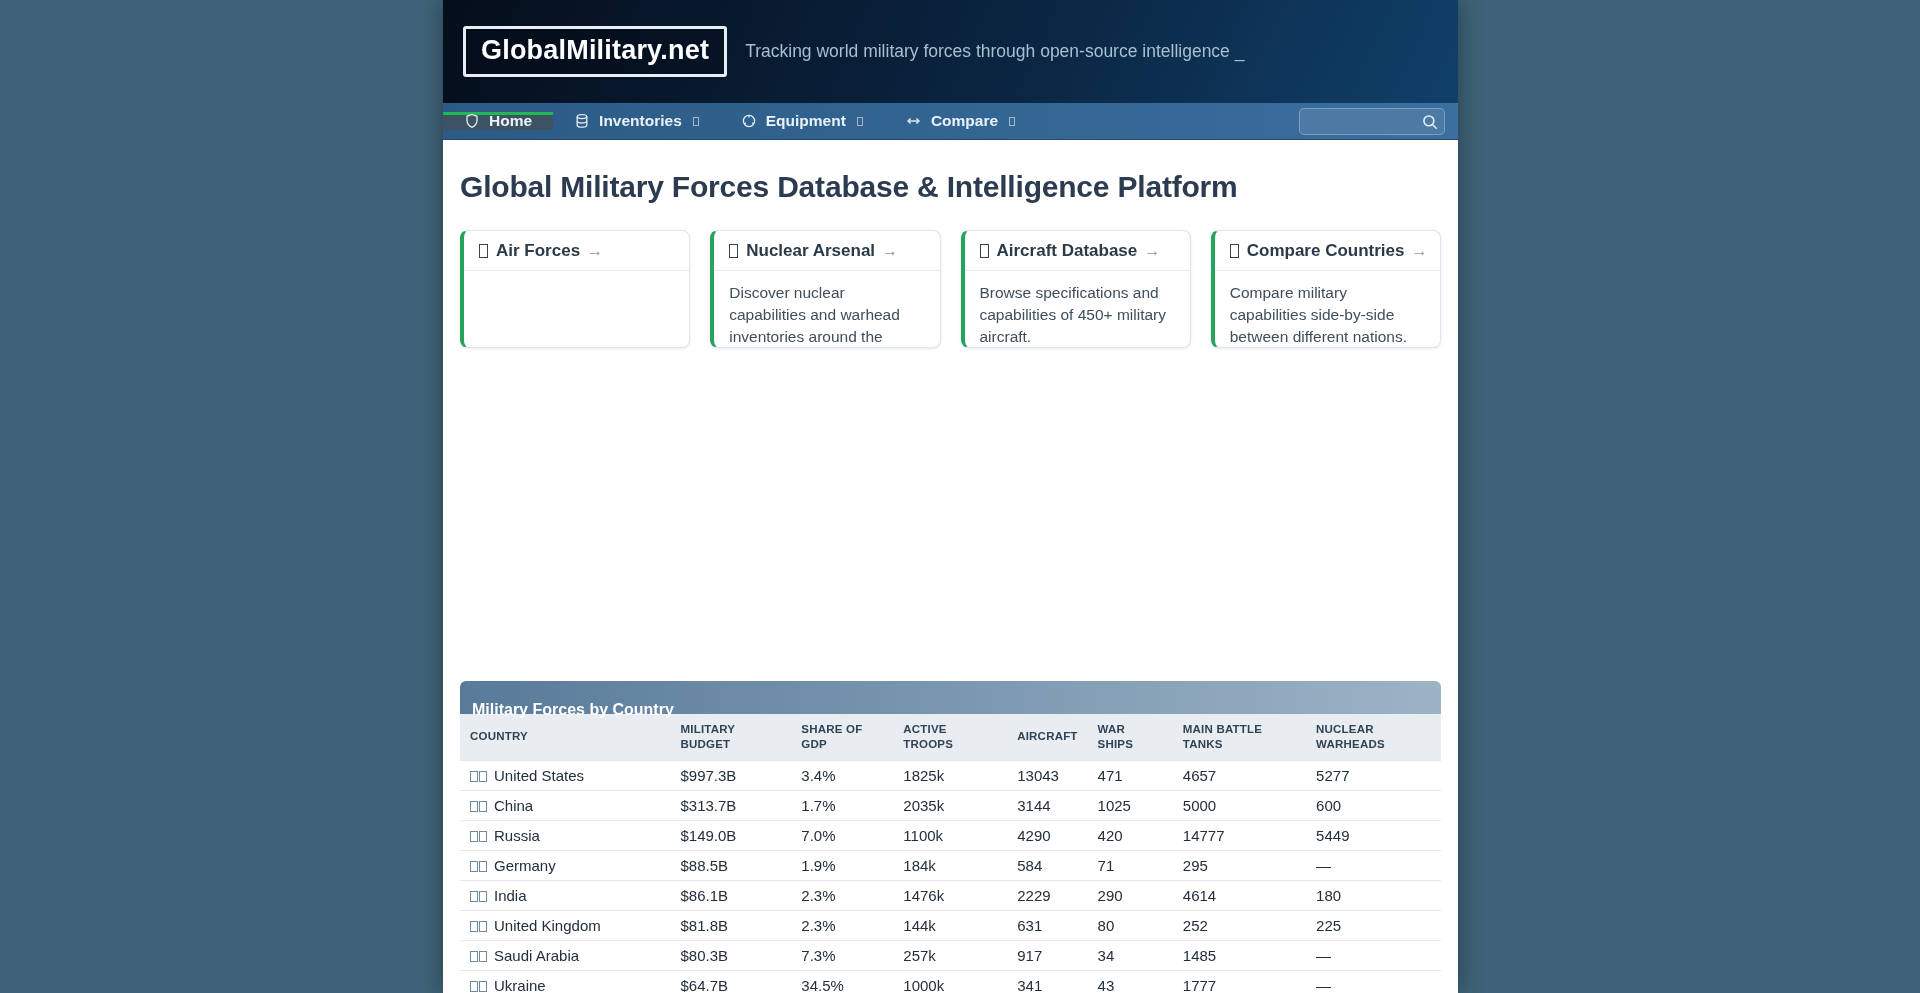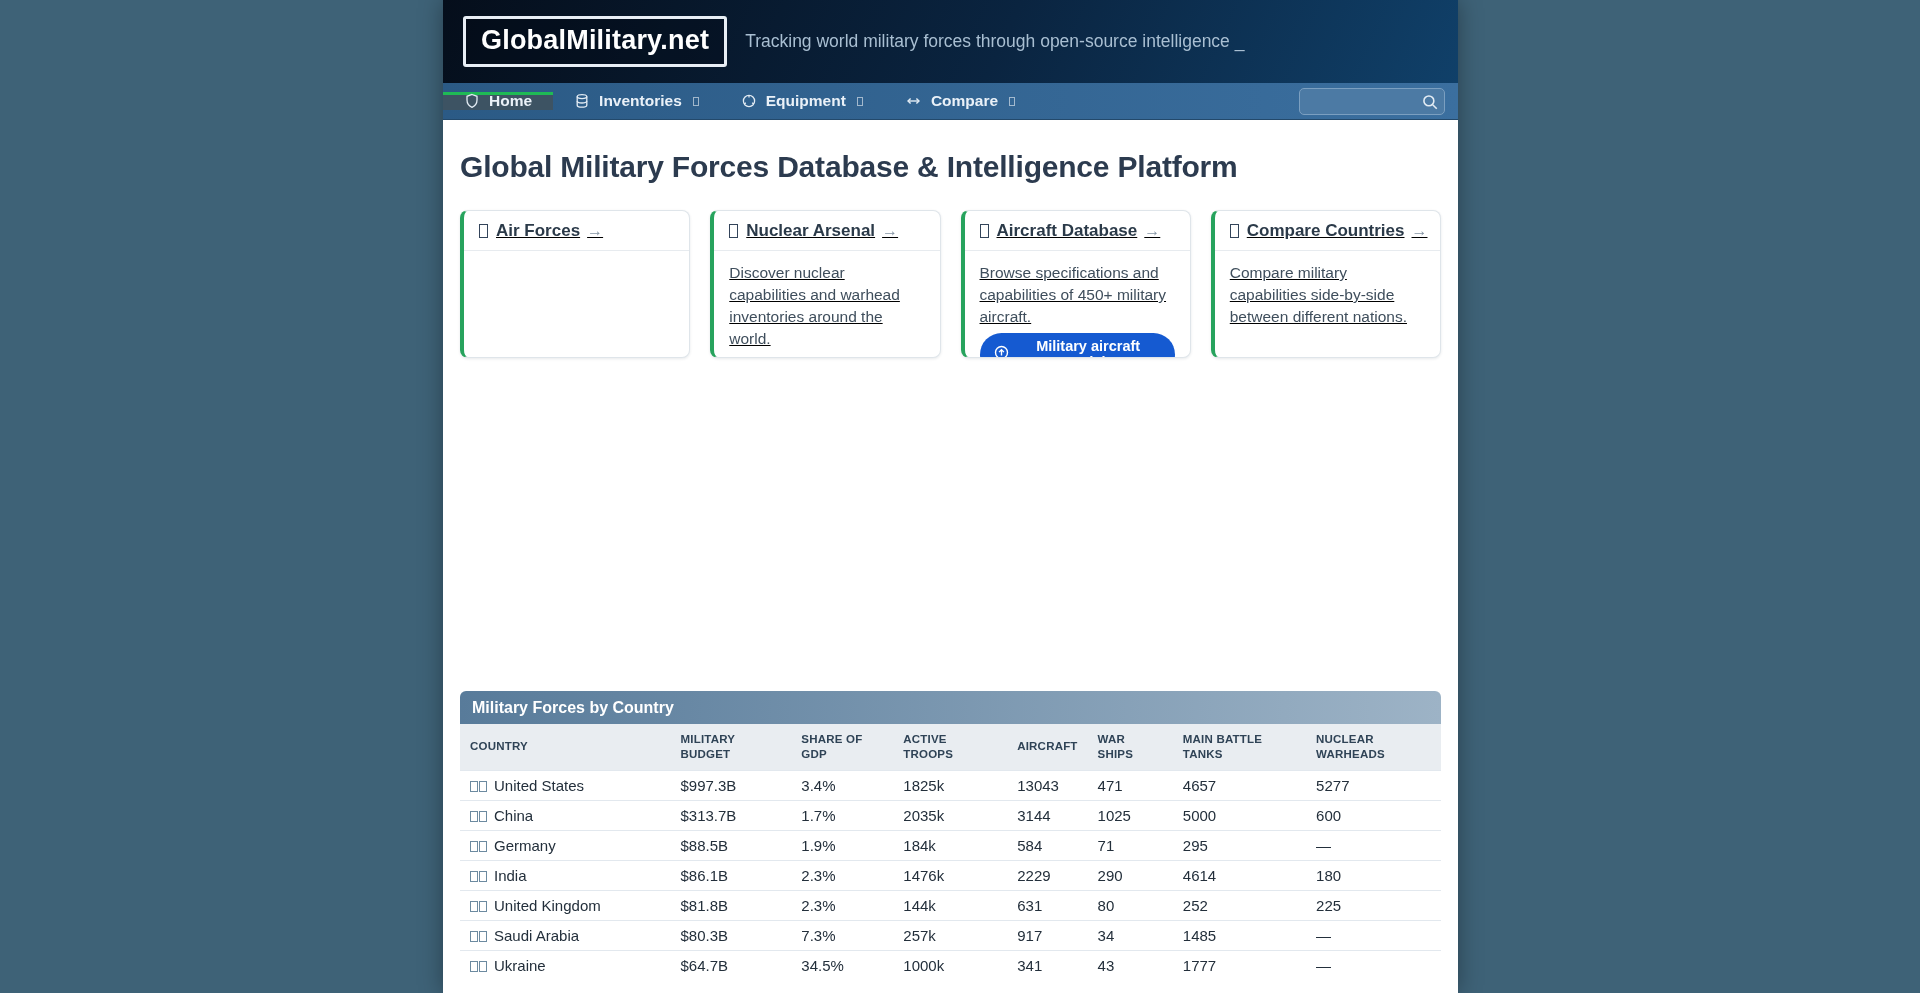--- a/index.html
+++ b/index.html
@@ -10,21 +10,21 @@
     font-family:"Liberation Sans", sans-serif;
   }
   .content-col {
     position:absolute; left:443px; top:0; width:1015px; height:993px;
     background:#ffffff;
     box-shadow:0 0 22px rgba(0,0,0,.35);
   }
 
   
   .site-header {
-    height:83px;
+    height:103px;
     background:linear-gradient(115deg,#050e1b 0%,#0a2440 55%,#104069 100%);
     display:flex; align-items:center; padding:0 20px;
   }
   .logo-box {
     border:3px solid #e8eef5; border-radius:3px;
     padding:6px 15px 8px; color:#ffffff; font-size:27px; font-weight:700;
     letter-spacing:.2px; background:rgba(3,10,20,.35); cursor:pointer;
     white-space:nowrap;
   }
   .tagline { color:#a9bfd2; font-size:17.5px; margin-left:18px; white-space:nowrap; }
@@ -57,25 +57,24 @@
     position:absolute; right:6px; top:5px; width:18px; height:18px;
     background:none; border:none; padding:0; cursor:pointer;
   }
 
   
   main { padding:16px 17px 0; }
   h1 { margin:14px 0 0; font-size:30px; color:#2c3b4f; font-weight:700; letter-spacing:-.2px; }
 
   .cards { margin-top:26px; display:grid; grid-template-columns:repeat(4,1fr); gap:20px; }
   .card {
-    height:148px; background:#fff;
+    height:118px; background:#fff;
     border:1px solid #dfe5ea; border-left:4px solid #27a35d; border-radius:8px;
     box-shadow:0 1px 3px rgba(20,40,60,.10);
     overflow:hidden;
-    text-decoration:underline;
   }
   .card-header {
     display:flex; align-items:center; padding:10px 15px 9px;
     border-bottom:1px solid #e7ebef;
     font-size:17px; font-weight:700; color:#2b3a49; cursor:pointer;
     white-space:nowrap;
   }
   .card-tofu {
     display:inline-block; width:9px; height:14px;
     border:1.5px solid #33445a; margin-right:8px; flex:none;
@@ -86,21 +85,21 @@
     display:inline-flex; align-items:center; gap:7px;
     background:#155ad1; color:#fff; border:none; cursor:pointer;
     font-family:"Liberation Sans", sans-serif;
     font-weight:700; font-size:14.5px; border-radius:999px; padding:5px 14px 6px;
     margin-top:5px;
   }
 
   
   .table-section { margin-top:333px; }
   .table-title {
-    height:33px; line-height:33px; padding:0 12px;
+    height:33px; line-height:33px; padding:12px 12px;
     border-radius:6px 6px 0 0;
     background:linear-gradient(90deg,#587b9a,#9db3c6);
     color:#fff; font-weight:700; font-size:16px;
   }
   table.forces { width:100%; border-collapse:collapse; }
   table.forces thead th {
     background:#e9edf1; text-align:left; vertical-align:middle;
     padding:8px 10px; font-size:11.5px; font-weight:700; color:#2f4356;
     white-space:pre-line; line-height:1.3; letter-spacing:.2px;
   }
@@ -273,20 +272,30 @@
               <td class="cell-country"><span class="flag-wrap"><span class="flag-tofu"></span><span class="flag-tofu"></span></span><span>China</span></td>
               <td class="">$313.7B</td>
               <td class="">1.7%</td>
               <td class="">2035k</td>
               <td class="cell-link">3144</td>
               <td class="cell-link">1025</td>
               <td class="">5000</td>
               <td class="cell-link">600</td>
             </tr>
             <tr>
+              <td class="cell-country"><span class="flag-wrap"><span class="flag-tofu"></span><span class="flag-tofu"></span></span><span>Russia</span></td>
+              <td class="">$149.0B</td>
+              <td class="">7.0%</td>
+              <td class="">1100k</td>
+              <td class="cell-link">4290</td>
+              <td class="cell-link">420</td>
+              <td class="">14777</td>
+              <td class="cell-link">5449</td>
+            </tr>
+            <tr>
               <td class="cell-country"><span class="flag-wrap"><span class="flag-tofu"></span><span class="flag-tofu"></span></span><span>Germany</span></td>
               <td class="">$88.5B</td>
               <td class="">1.9%</td>
               <td class="">184k</td>
               <td class="cell-link">584</td>
               <td class="cell-link">71</td>
               <td class="">295</td>
               <td class="">—</td>
             </tr>
             <tr>

